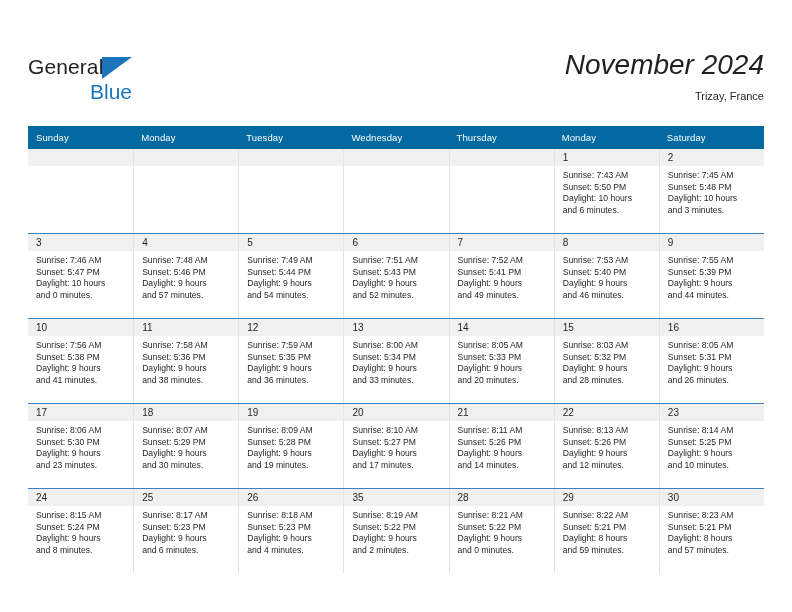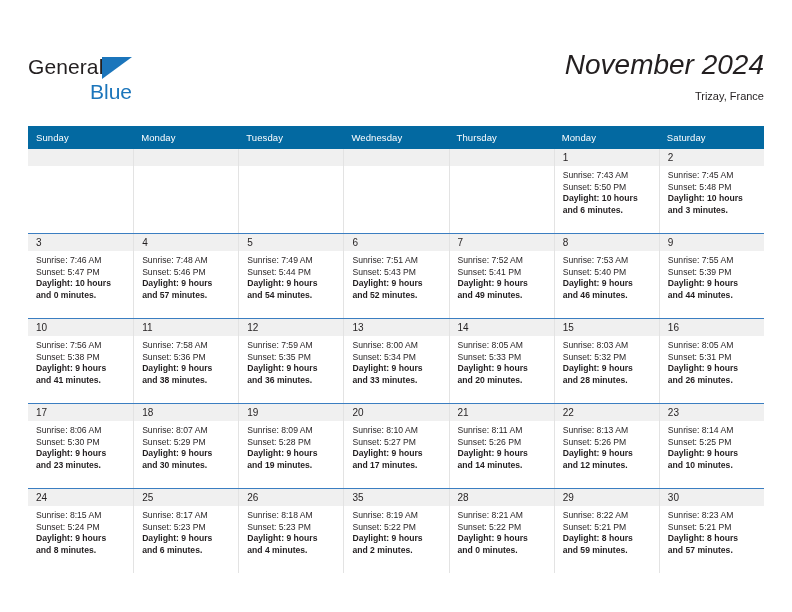--- a/index.html
+++ b/index.html
@@ -145,21 +145,20 @@
     padding: 4px 6px 0 8px;
     font-size: 8.6px;
     line-height: 11.6px;
     color: #231f20;
   }
   .details div {
     white-space: nowrap;
   }
   .details .daylight {
     white-space: normal;
-    font-weight: bold;
   }
 </style>
 </head>
 <body>
 
 <div class="page">
 
   <div class="header">
 
     <div class="brand">

